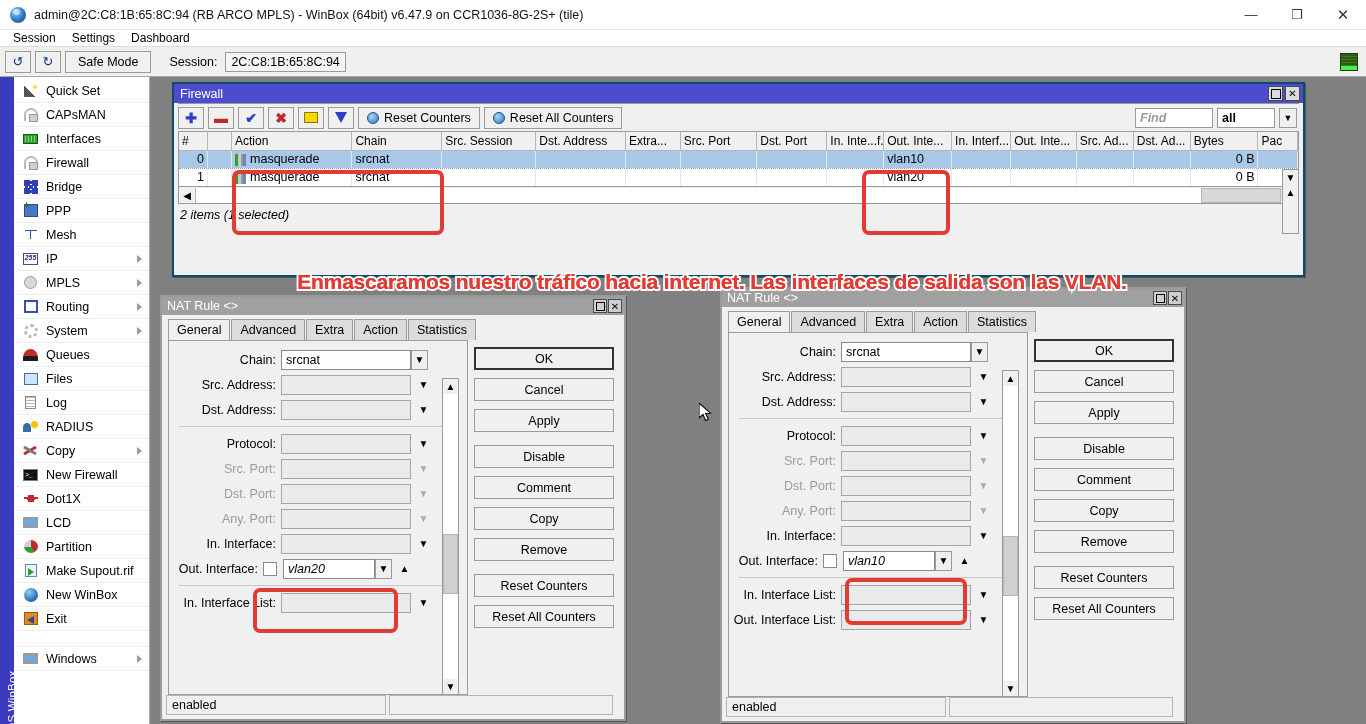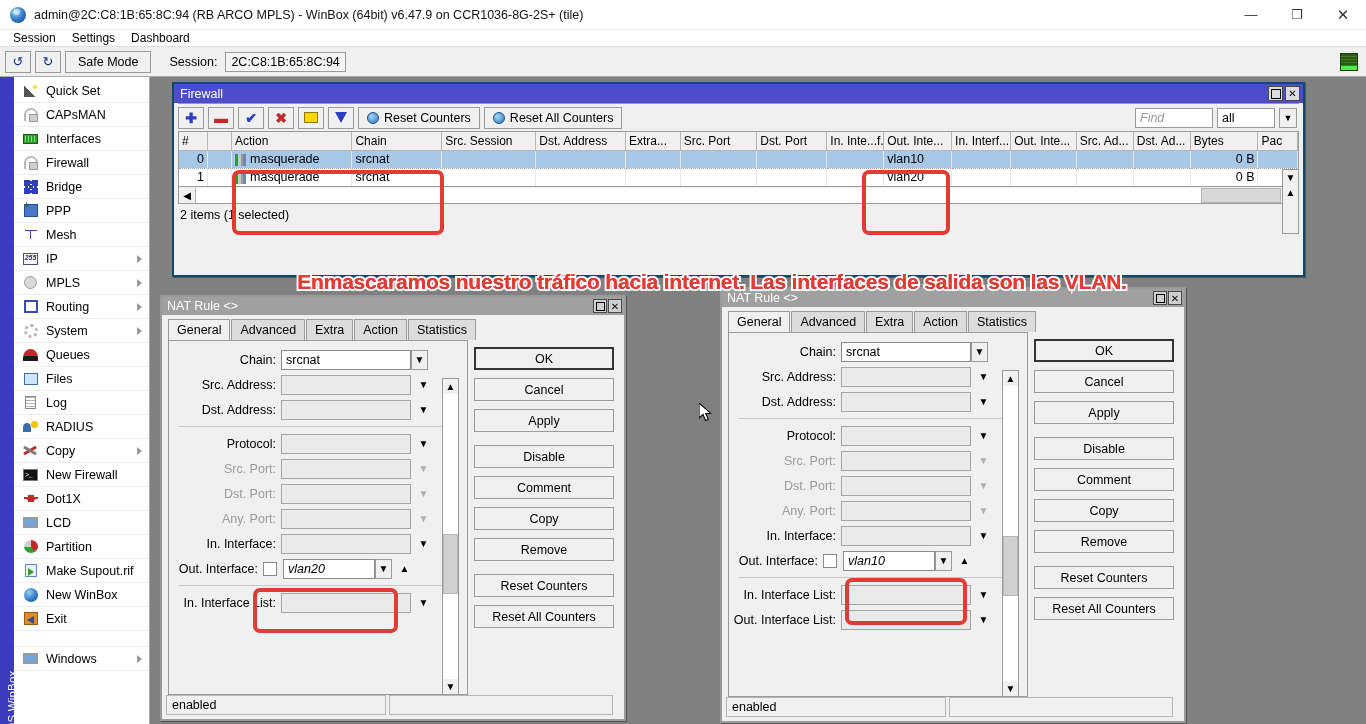--- a/index.html
+++ b/index.html
@@ -191,21 +191,21 @@
   .fw-tbtn.cross{color:#c02a2a;}
   .fw-tbtn.folder{background:#f0f0f0;}
   .fw-tbtn.folder span{width:14px;height:11px;background:#f5d800;border:1px solid #8a7a00;display:block;}
   .fw-tbtn.filter span{width:0;height:0;border-left:6px solid transparent;border-right:6px solid transparent;border-top:11px solid #2b3ec4;display:block;}
   .fw-reset {
     height:22px;border:1px solid #9a9a9a;background:#f0f0f0;display:flex;align-items:center;
     padding:0 8px; gap:5px; font-size:12.5px;
   }
   .reset-ico{width:12px;height:12px;border-radius:50%;background:radial-gradient(circle at 35% 35%,#9fd8f5,#2f74c0);border:1px solid #1b4e8a;flex:0 0 12px;}
   #fw-find {
-    margin-left:auto; display:flex; align-items:center; gap:4px; padding-right:2px;
+    margin-left:auto; display:flex; align-items:center; gap:4px; padding-right:2px;font-weight:bold;
   }
   #fw-find .find-box {
     width:78px;height:20px;border:1px solid #9a9a9a;background:#fff;display:flex;align-items:center;
     padding:0 4px;color:#9a9a9a;font-style:italic;font-size:12.5px;
   }
   #fw-find .all-box {
     width:58px;height:20px;border:1px solid #9a9a9a;background:#fff;display:flex;align-items:center;
     padding:0 4px;font-size:12.5px;
   }
   #fw-find .all-drop {
@@ -236,20 +236,21 @@
   #fw-hscroll {
     margin:0 4px; height:17px; border:1px solid #9a9a9a; border-top:none; background:#f0f0f0;
     display:flex; align-items:center;
   }
   .hs-arrow { width:17px;height:15px;display:flex;align-items:center;justify-content:center;font-size:10px;border-right:1px solid #b5b5b5;}
   .hs-track { flex:1; height:15px; background:#fff; }
   .hs-thumb-right { width:80px; height:15px; background:#d8d8d8; border:1px solid #b5b5b5;}
   #fw-status {
     margin:2px 4px 0 4px; height:18px; font-size:12.5px; display:flex; align-items:center;
     padding-left:2px;
+    font-style:italic;
   }
   #fw-vscroll {
     position:absolute; right:4px; top:85px; width:17px; height:65px;
     background:#f0f0f0; border:1px solid #9a9a9a;
     display:flex; flex-direction:column; align-items:center;
   }
   #fw-vscroll .vs-btn{width:15px;height:15px;display:flex;align-items:center;justify-content:center;font-size:10px;}
 
   
   .nat-dialog {

